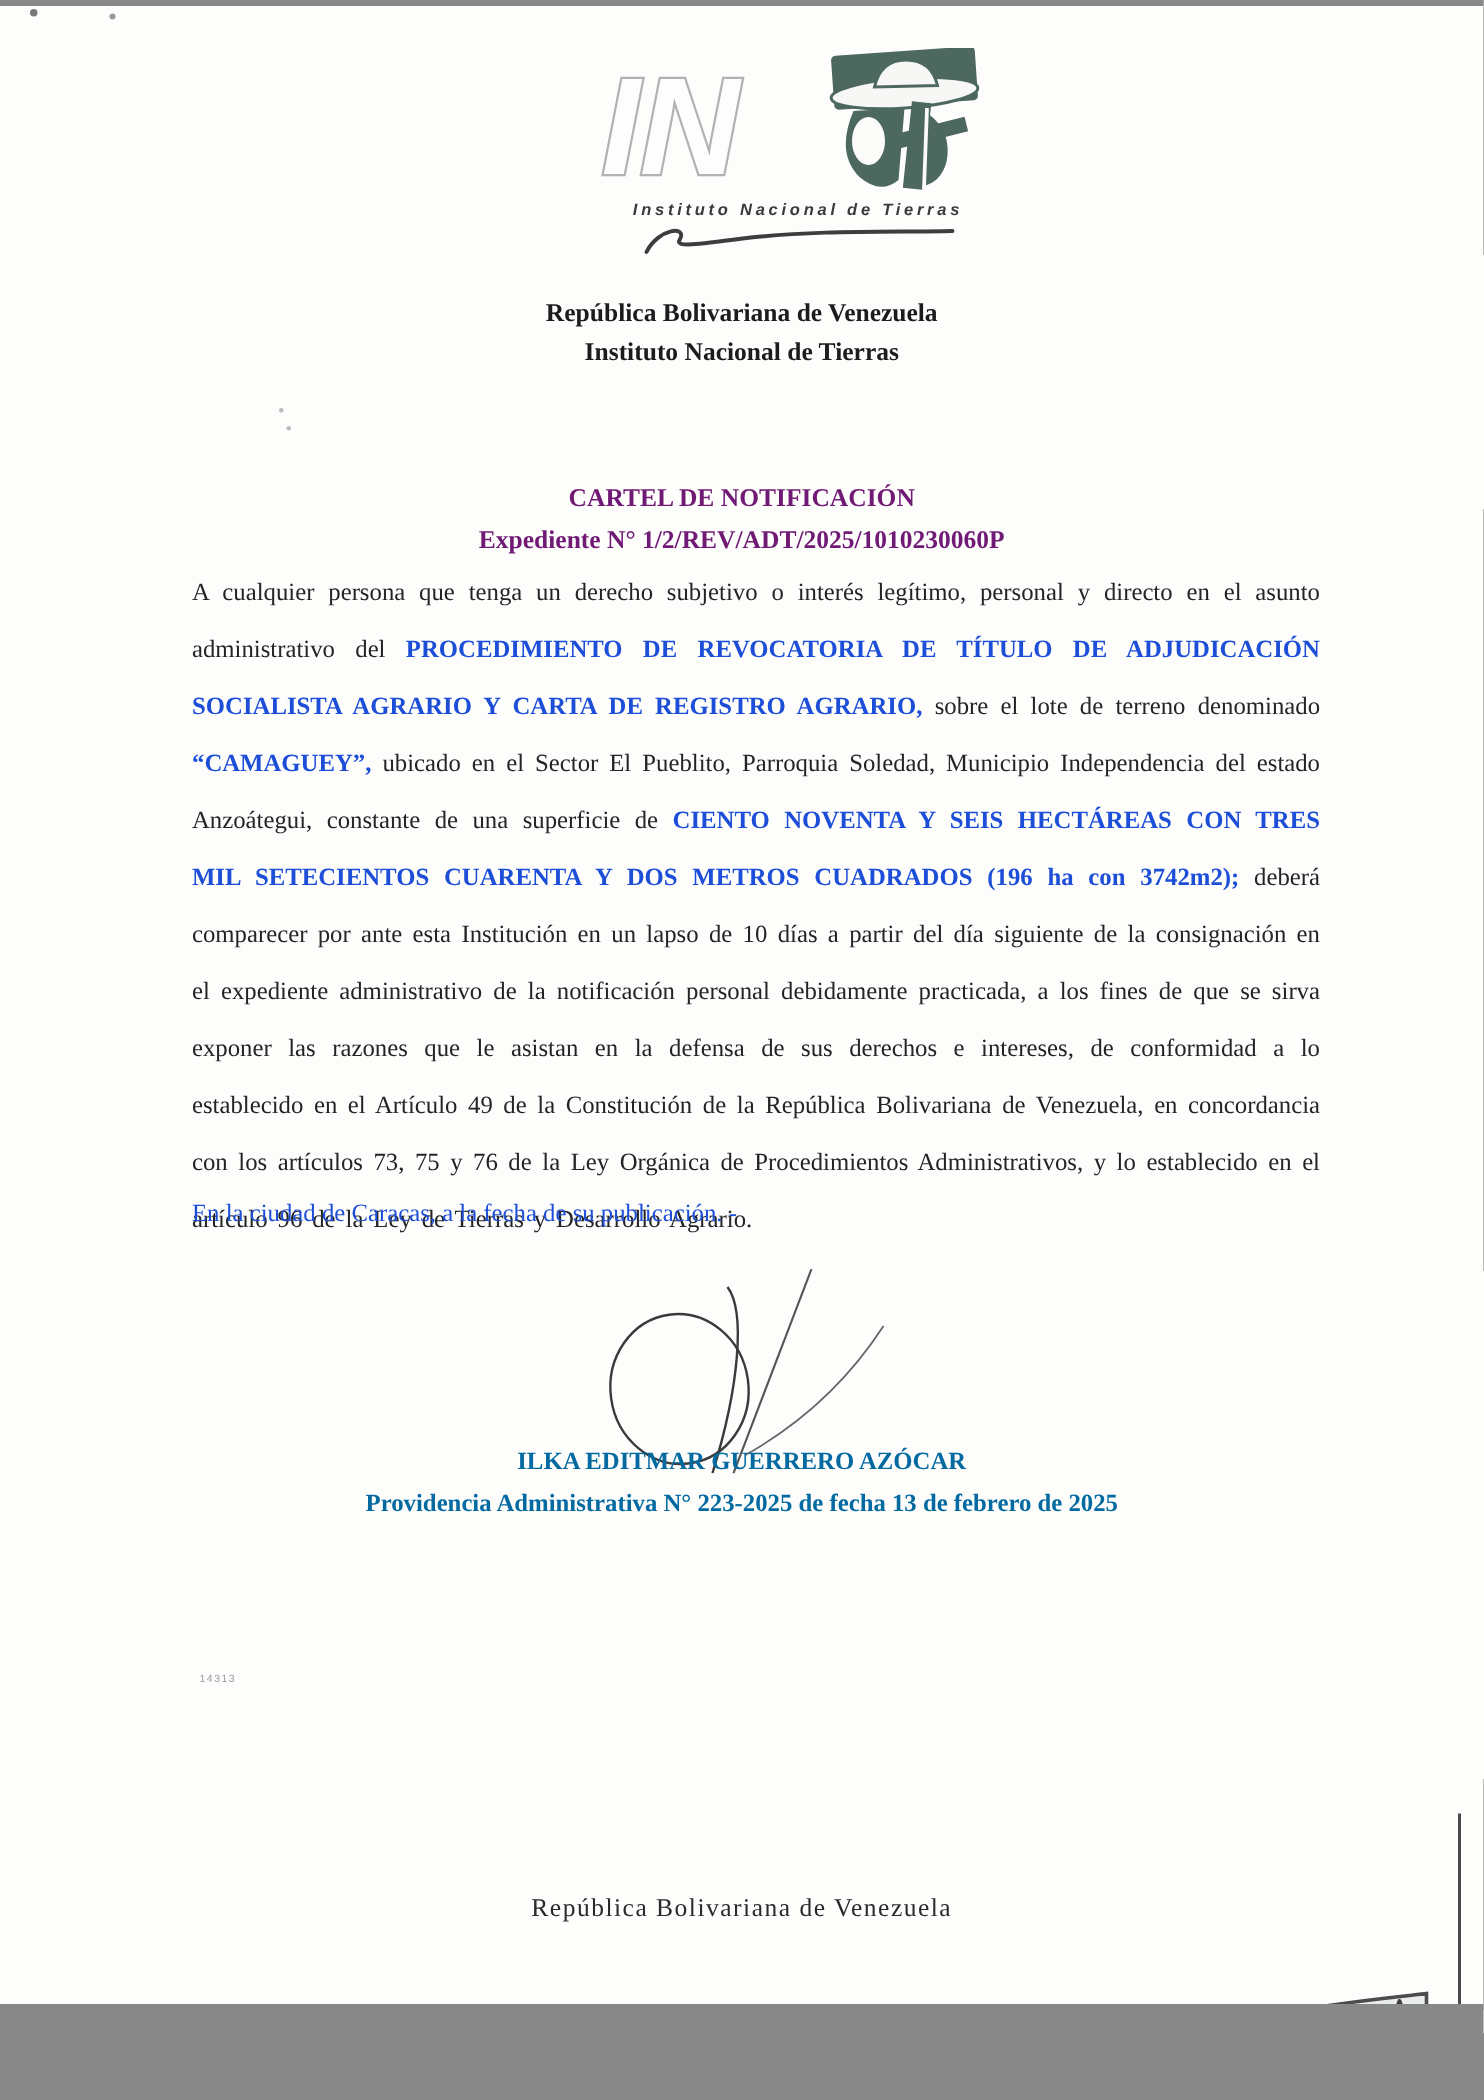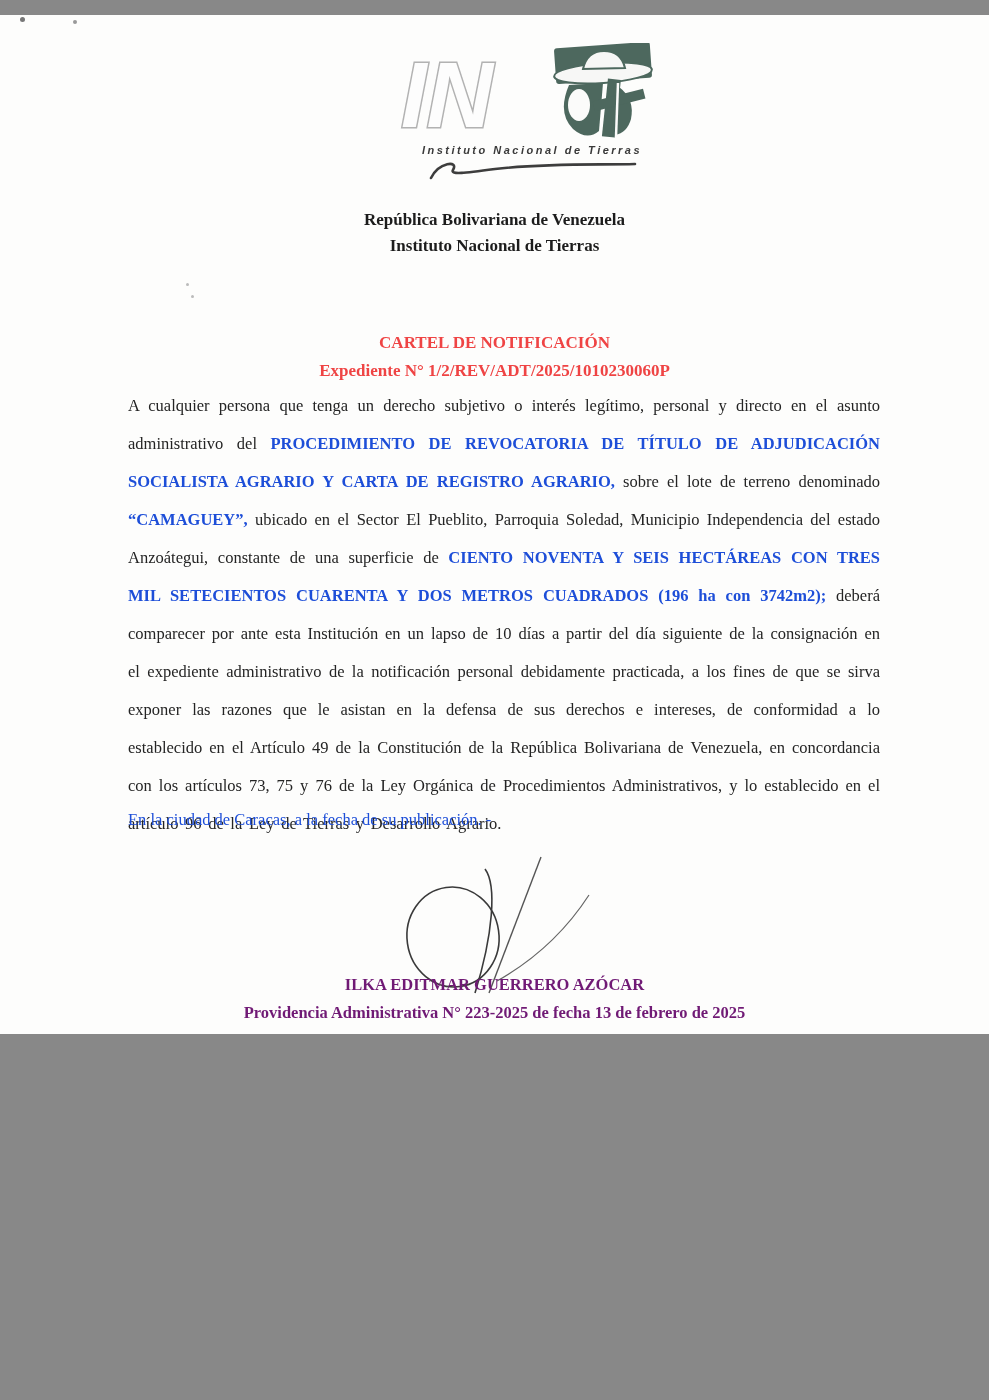--- a/index.html
+++ b/index.html
@@ -1,52 +1,52 @@
 <!DOCTYPE html>
 <html><head>
 <meta charset="utf-8">
 <style>
   html,body{margin:0;padding:0;background:#888;}
   .page{
     position:relative;
-    width:989px;height:1019px;
-    margin:15px auto;
+    width:989px;height:1332px;
+    margin:4px auto;
     background:#fdfdfc;
     overflow:hidden;
     font-family:"Liberation Serif", serif;
     color:#1e1e1e;
   }
   
   .logo-wrap{position:absolute;left:392px;top:28px;width:280px;text-align:center;}
   .logo-caption{
     margin-top:2px;
     font-family:"Liberation Sans", sans-serif;
     font-size:11px;font-weight:bold;font-style:italic;
     letter-spacing:2.5px;color:#3a3a3a;
   }
   
   .header-block{position:absolute;top:192px;left:0;width:100%;text-align:center;
     font-weight:bold;font-size:17px;line-height:26px;color:#1c1c1c;}
   .title-block{position:absolute;top:314px;left:0;width:100%;text-align:center;
-    font-weight:bold;font-size:17px;line-height:28px;color:#ef4444;}
+    font-weight:bold;font-size:17px;line-height:28px;color:#701a75;}
   
   .body-text{
     position:absolute;left:128px;top:372px;width:752px;
     font-size:16.5px;line-height:38px;text-align:justify;
     word-spacing:2.5px;color:#242424;
   }
   .body-text .b{font-weight:bold;color:#1d4ed8;}
   .closing-line{
     position:absolute;left:128px;top:786px;width:752px;
     font-size:16.5px;line-height:38px;color:#1d4ed8;
   }
   
   .sig-scribble{position:absolute;left:393px;top:840px;}
   .sig-block{position:absolute;top:956px;left:0;width:100%;text-align:center;
-    font-weight:bold;font-size:16.5px;line-height:28px;color:#701a75;}
+    font-weight:bold;font-size:16.5px;line-height:28px;color:#0369a1;}
   
   .scan-artifact{position:absolute;left:133px;top:1112px;font-size:7px;
     color:#9a9a9a;letter-spacing:1px;font-family:"Liberation Sans",sans-serif;}
   .footer-country{position:absolute;top:1258px;left:0;width:100%;text-align:center;
     font-size:17px;letter-spacing:1px;color:#2a2a2a;}
   .corner-deco{position:absolute;left:629px;top:1280px;}
   .scan-vline{position:absolute;left:972px;top:1205px;width:2px;height:195px;background:#4a4a4a;}
   .speck{position:absolute;border-radius:50%;background:#777;}
   .speck.s1{left:20px;top:2px;width:5px;height:5px;}
   .speck.s2{left:73px;top:5px;width:4px;height:4px;background:#999;}

